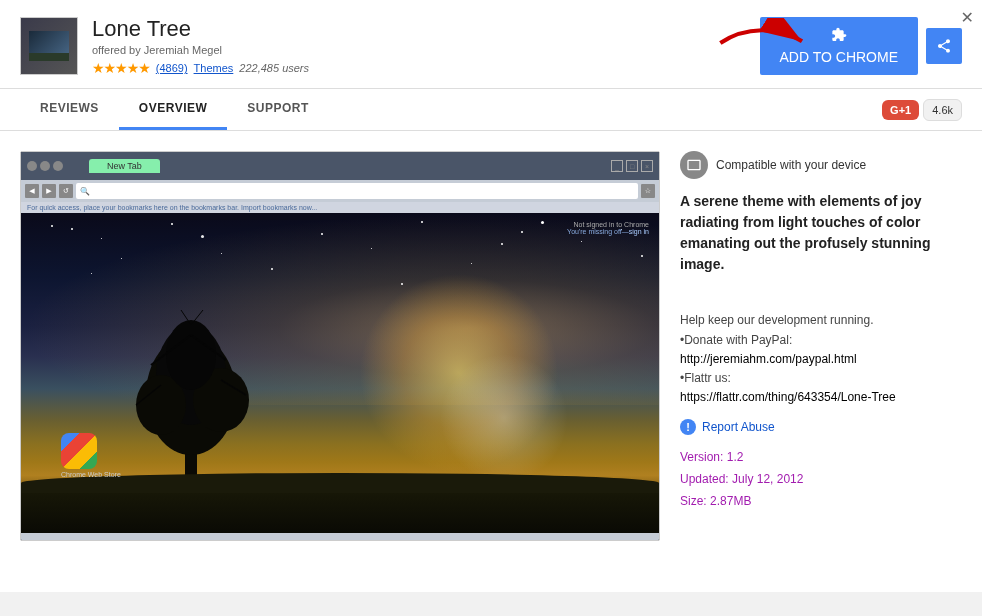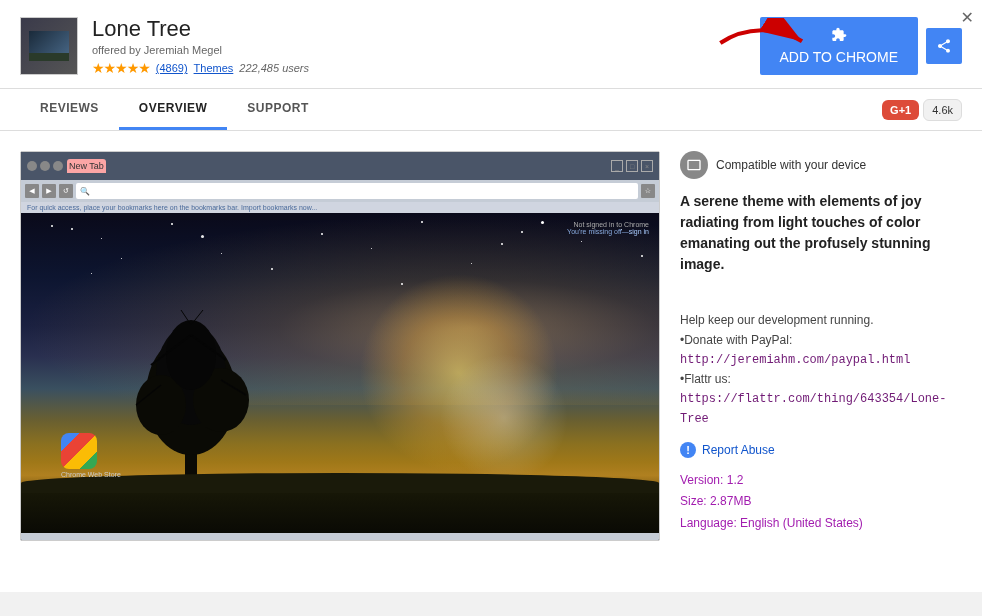--- a/index.html
+++ b/index.html
@@ -239,25 +239,26 @@
       gap: 3px;
       align-items: center;
     }
     .browser-btn {
       width: 10px;
       height: 10px;
       border-radius: 50%;
       background: #888;
     }
     .browser-tab {
-      background: #fca5a5;
-      padding: 2px 2px;
+      background: #86efac;
+      padding: 2px 18px;
       font-size: 9px;
       border-radius: 3px 3px 0 0;
       color: #333;
+      margin-left: 22px;
     }
     .browser-chrome-right {
       margin-left: auto;
       display: flex;
       gap: 3px;
     }
     .win-btn {
       width: 12px;
       height: 12px;
       border: 1px solid #aaa;
@@ -434,23 +435,22 @@
       margin-bottom: 12px;
     }
     .description-extra {
       font-size: 12px;
       color: #444;
       line-height: 1.6;
       margin-bottom: 12px;
       margin-top: 36px;
     }
     .description-extra a {
-      color: #701a75;
+      color: #000000;
       text-decoration: none;
-      font-family: Liberation Mono, monospace;
     }
 
     .report-abuse {
       display: flex;
       align-items: center;
       gap: 6px;
       margin-bottom: 12px;
       cursor: pointer;
     }
     .report-icon {
@@ -660,23 +660,23 @@
       <div class="report-icon">!</div>
       <span class="report-text">Report Abuse</span>
     </div>
 
     <div class="meta-info">
       <div>
         <span>Version:</span>
         <span>1.2</span>
       </div>
       <div>
+        <span>Updated:</span>
+        <span>July 12, 2012</span>
+      </div>
+      <div>
         <span>Size:</span>
         <span>2.87MB</span>
       </div>
-      <div>
-        <span>Language:</span>
-        <span>English (United States)</span>
-      </div>
     </div>
   </div>
 
 </div>
 
 </body></html>

